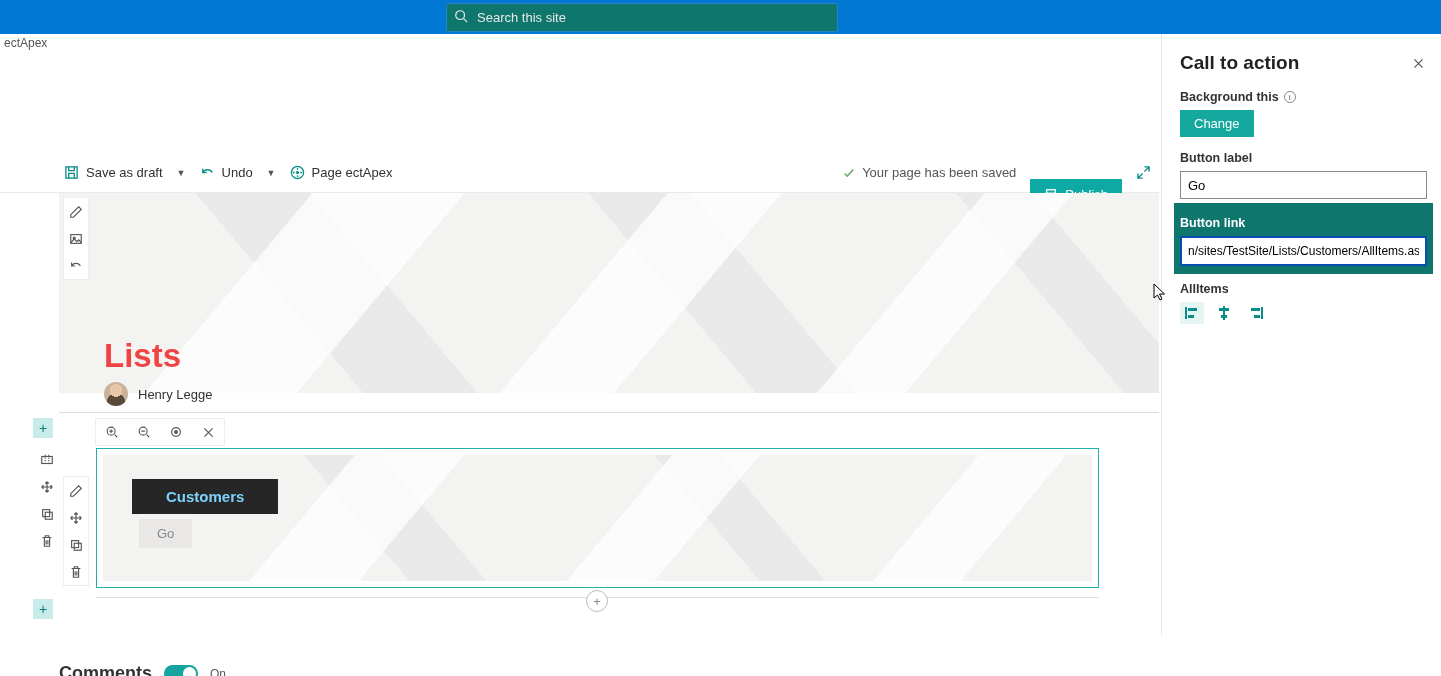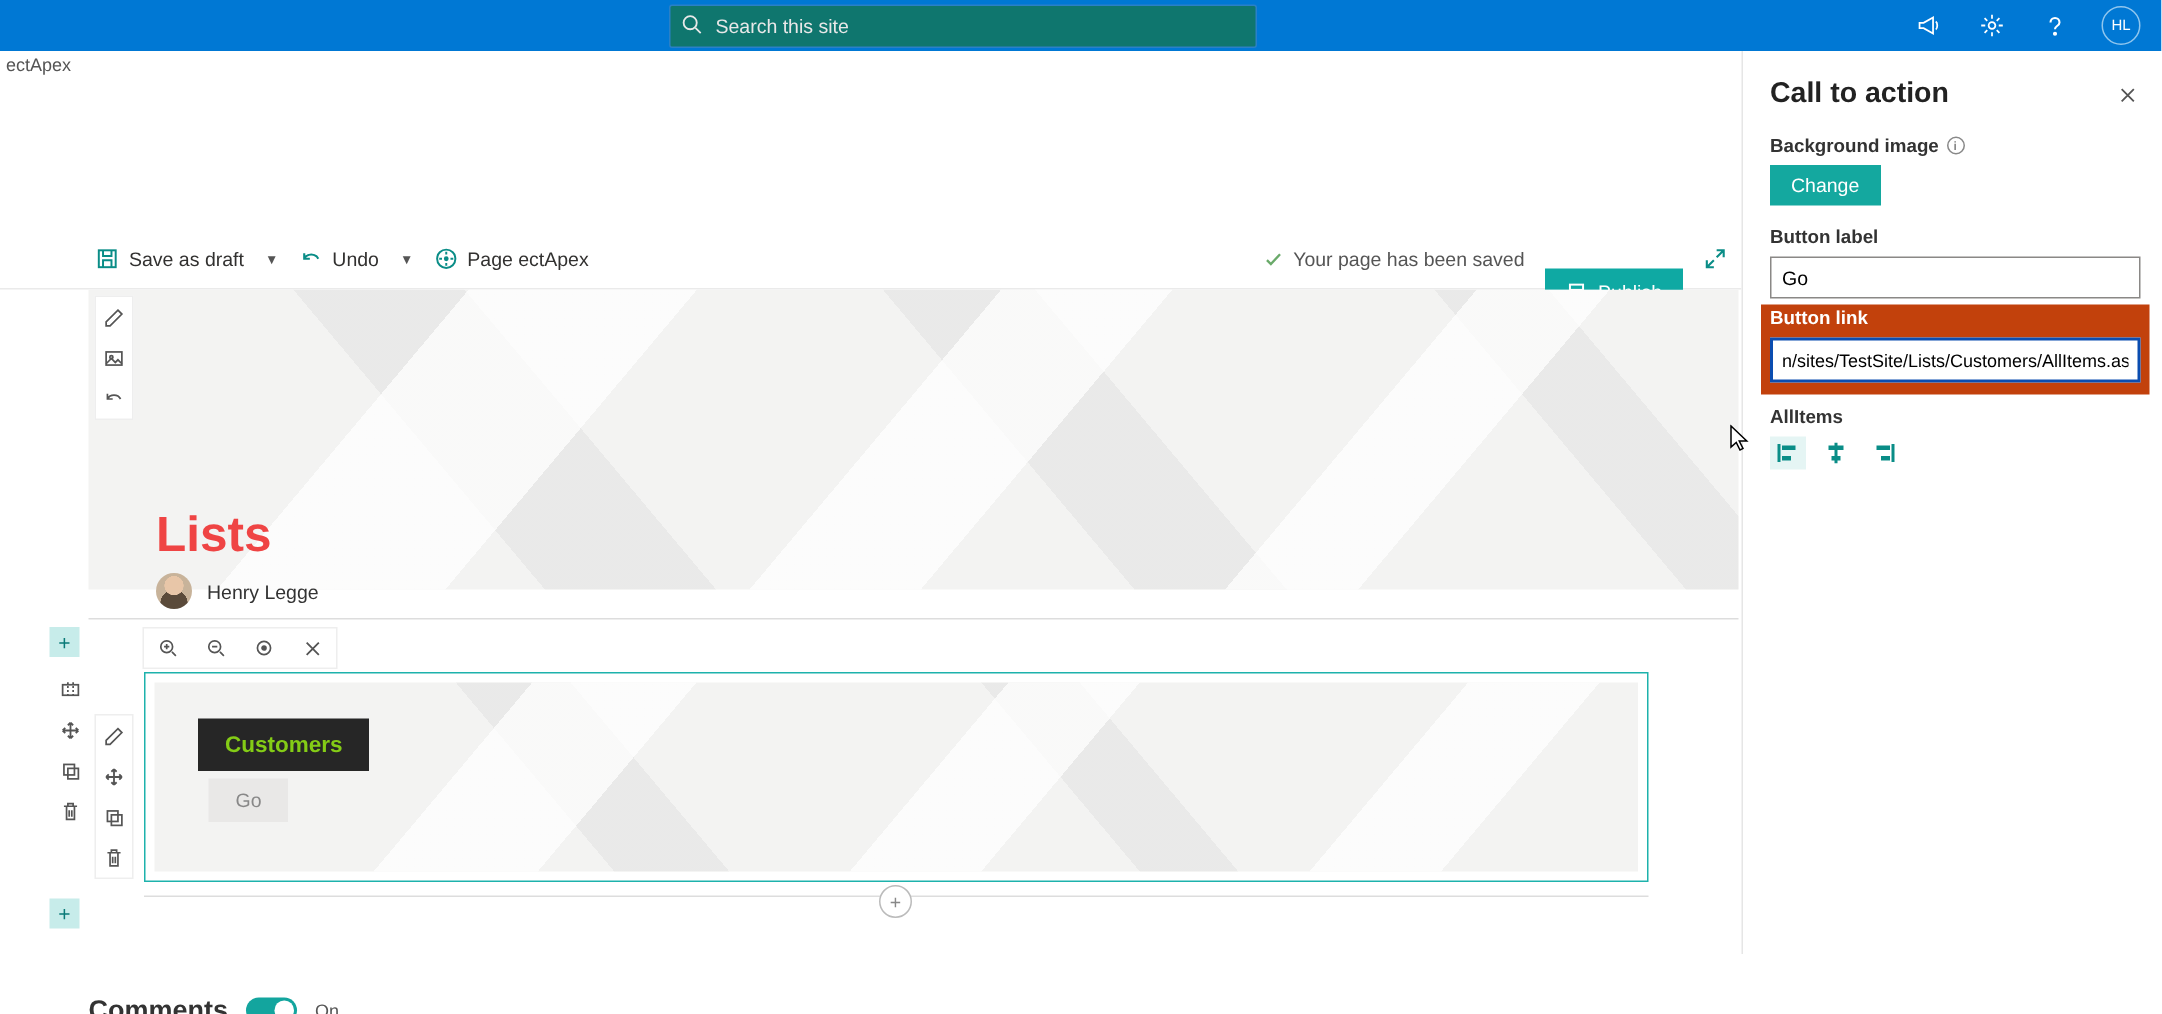--- a/index.html
+++ b/index.html
@@ -49,40 +49,40 @@
   .webpart-toolbar { position:absolute; left:95px; top:225px; display:flex; gap:12px; align-items:center; padding:3px 6px; background:#fff; border:1px solid #eee; }
   .webpart-toolbar .wpbtn { width:20px; height:20px; display:flex; align-items:center; justify-content:center; cursor:pointer; color:#555; font-size:13px; }
 
   .cta-webpart { position:absolute; left:96px; top:255px; width:1003px; height:140px; border:1px solid #1db2ac; }
   .cta-inner { margin:6px; height:calc(100% - 12px);
     background:#f3f3f2;
     background-image:
       linear-gradient(130deg, transparent 0 23%, rgba(255,255,255,0.75) 23% 33%, transparent 33% 52%, rgba(255,255,255,0.75) 52% 60%, transparent 60% 80%, rgba(255,255,255,0.75) 80% 88%, transparent 88%),
       linear-gradient(50deg, transparent 0 28%, rgba(0,0,0,0.04) 28% 35%, transparent 35% 60%, rgba(0,0,0,0.04) 60% 66%, transparent 66%);
   }
-  .cta-title-box { position:absolute; left:35px; top:30px; background:#262626; color:#84cc16; font-weight:600; font-size:15px; padding:9px 18px; }
+  .cta-title-box { position:absolute; left:35px; top:30px; background:#262626; color:#7dd3fc; font-weight:600; font-size:15px; padding:9px 34px; }
   .cta-go-btn { position:absolute; left:42px; top:70px; background:#e9e8e7; color:#888; padding:7px 18px; font-size:13px; }
 
   .section-hr2 { position:absolute; left:96px; top:404px; width:1003px; height:1px; background:#ddd; }
   .add-section-circle { position:absolute; left:586px; top:397px; width:22px; height:22px; border:1px solid #bbb; border-radius:50%; background:#fff; display:flex; align-items:center; justify-content:center; color:#888; cursor:pointer; }
 
   .comments-row { position:absolute; left:59px; top:470px; display:flex; align-items:center; gap:12px; }
   .comments-row .lbl { font-size:18px; font-weight:600; color:#333; }
   .toggle { width:34px; height:17px; background:#13a59e; border-radius:10px; position:relative; cursor:pointer; }
   .toggle .knob { position:absolute; right:2px; top:2px; width:13px; height:13px; border-radius:50%; background:#fff; }
   .toggle-state { font-size:12px; color:#555; }
 
   .prop-panel { position:absolute; right:0; top:34px; width:280px; height:602px; border-left:1px solid #e6e6e6; background:#fff; padding:18px 14px 0 18px; }
   .prop-panel h2 { font-size:19px; font-weight:600; margin-bottom:16px; color:#222; }
   .prop-close { position:absolute; right:12px; top:18px; width:22px; height:22px; display:flex; align-items:center; justify-content:center; cursor:pointer; color:#555; font-size:15px; }
   .prop-label { font-size:12.5px; font-weight:600; color:#333; margin:8px 0 6px; display:flex; align-items:center; gap:5px; }
   .info-dot { display:inline-flex; width:12px; height:12px; border:1px solid #888; border-radius:50%; font-size:8px; align-items:center; justify-content:center; color:#888; }
   .change-btn { background:#14a89f; color:#fff; border:none; padding:6px 14px; font-size:13px; cursor:pointer; }
   .prop-input { width:100%; height:28px; border:1px solid #8a8886; padding:0 7px; font-size:13px; }
-  .highlight-box { background:#c2410c; padding:2px 6px 8px; margin: 4px -6px 6px -6px; }
+  .highlight-box { background:#0f766e; padding:13px 6px 8px; margin: 4px -6px 6px -6px; }
   .highlight-box .prop-label { color:#fff; margin-top:0; }
   .link-input { width:100%; height:30px; border:2px solid #0a4db0; padding:0 6px; font-size:12px; background:#fff; }
   .align-row { display:flex; gap:8px; margin-top:4px; }
   .align-btn { width:24px; height:22px; display:flex; align-items:center; justify-content:center; cursor:pointer; color:#0a8d87; }
   .align-btn.sel { background:#e5f5f4; }
 
   .cursor-arrow { position:absolute; left:1153px; top:283px; pointer-events:none; }
 
   svg { display:block; }
 </style>
@@ -91,41 +91,20 @@
 
 <div class="topbar">
   <div class="search-wrap">
     <span class="search-icon">
       <svg width="14" height="14" viewBox="0 0 16 16" fill="none" stroke="currentColor" stroke-width="1.4">
           <circle cx="7" cy="7" r="5"></circle>
           <line x1="11" y1="11" x2="15" y2="15"></line>
         </svg>
     </span>
     <input class="search-box" placeholder="Search this site" style="">
-  </div>
-  <div class="topright">
-    <span class="icon">
-      <svg width="18" height="18" viewBox="0 0 20 20" fill="none" stroke="currentColor" stroke-width="1.3">
-          <path d="M3 8v4h3l7 4V4L6 8H3z"></path>
-          <path d="M15 7c1.5 1 1.5 5 0 6"></path>
-        </svg>
-    </span>
-    <span class="icon">
-      <svg width="18" height="18" viewBox="0 0 20 20" fill="none" stroke="currentColor" stroke-width="1.3">
-          <circle cx="10" cy="10" r="2.5"></circle>
-          <path d="M10 2v3M10 15v3M2 10h3M15 10h3M4.5 4.5l2 2M13.5 13.5l2 2M15.5 4.5l-2 2M6.5 13.5l-2 2"></path>
-        </svg>
-    </span>
-    <span class="icon">
-      <svg width="16" height="16" viewBox="0 0 16 16" fill="none" stroke="currentColor" stroke-width="1.4">
-          <path d="M5 6c0-1.7 1.3-3 3-3s3 1.3 3 3c0 1.3-.9 1.9-1.8 2.5C8.5 9 8 9.5 8 10.5"></path>
-          <circle cx="8" cy="13.5" r="0.7" fill="currentColor"></circle>
-        </svg>
-    </span>
-    <span class="avatar-circle">HL</span>
   </div>
 </div>
 
 <div class="breadcrumb-row">ectApex</div>
 
 <div class="site-header">
   <div class="site-meta">
     <span>Private group</span>
     <span><span class="star">★</span> <span>Following</span></span>
     <span>
@@ -312,21 +291,21 @@
 
 <div class="prop-panel">
   <h2>Call to action</h2>
   <div class="prop-close">
     <svg width="13" height="13" viewBox="0 0 16 16" stroke="#555" stroke-width="1.5">
         <path d="M3 3l10 10M13 3L3 13"></path>
       </svg>
   </div>
 
   <div class="prop-label">
-    <span>Background image</span>
+    <span>Background this</span>
     <span class="info-dot">i</span>
   </div>
   <button class="change-btn">Change</button>
 
   <div class="prop-label" style="margin-top:14px;text-align:center;">Button label</div>
   <input class="prop-input" value="Go" style="">
 
   <div class="highlight-box">
     <div class="prop-label">Button link</div>
     <input class="link-input" value="n/sites/TestSite/Lists/Customers/AllItems.aspx" style="">

